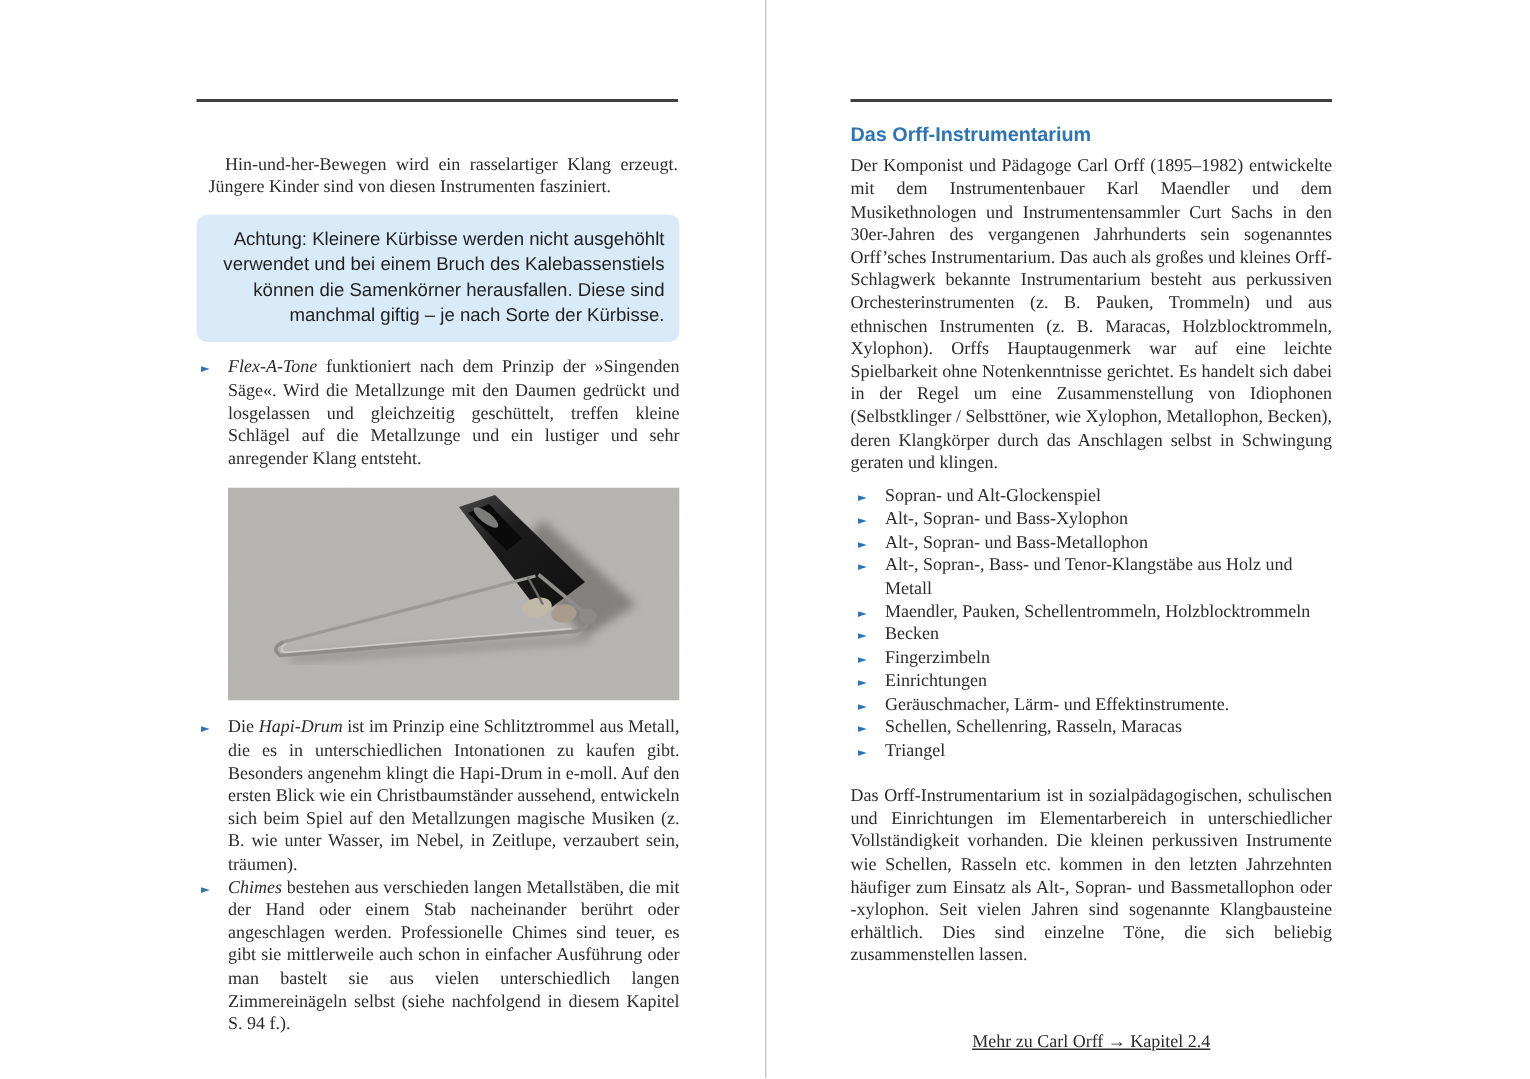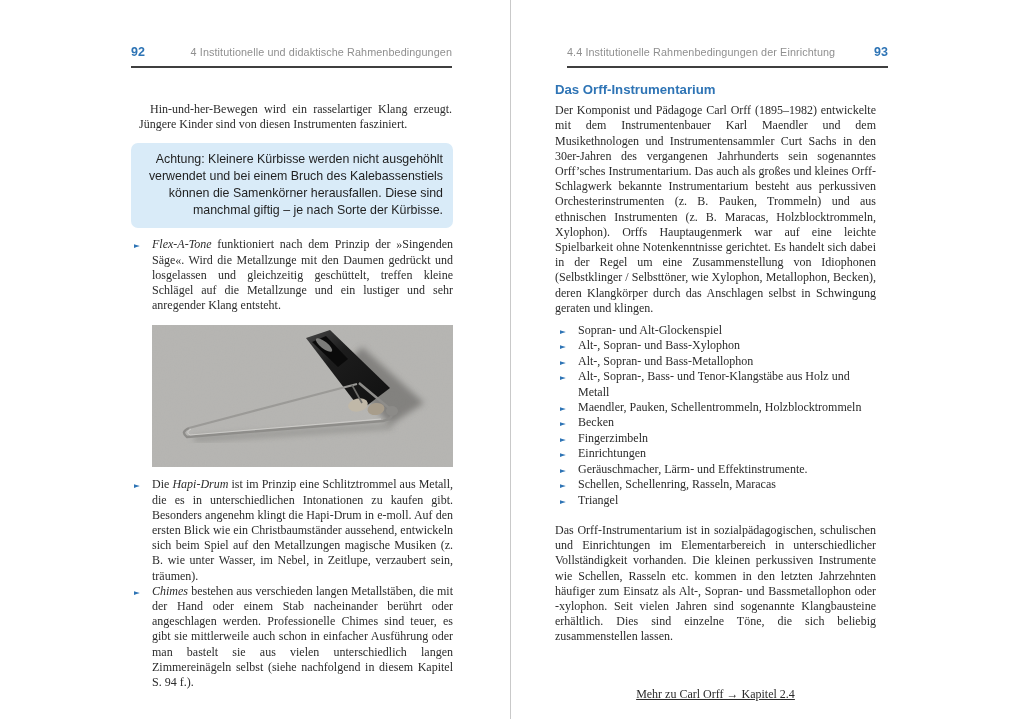--- a/index.html
+++ b/index.html
@@ -24,21 +24,21 @@
   #right-page .running-row{left:56px;}
   .page-num{font-size:12.5px;font-weight:bold;color:var(--accent);}
   .run-head{font-size:10.8px;color:var(--runhead);letter-spacing:.1px;}
   .head-rule{position:absolute;top:66px;width:321px;height:1.5px;background:var(--rule);}
   #left-page .head-rule{left:131px;}
   #right-page .head-rule{left:56px;}
 
   .body-col{position:absolute;width:322px;font-size:12px;line-height:15.2px;
        text-align:justify;}
   #left-page .body-col{left:131px;top:102px;}
-  #right-page .body-col{left:44px;top:82px;width:321px;}
+  #right-page .body-col{left:56px;top:82px;width:321px;}
 
   p{margin:0;}
   .intro-par{margin-left:8px;width:313px;text-indent:11px;}
 
   .note-box{margin-top:11px;background:var(--boxbg);border-radius:7px;
        padding:8px 10px 9px 10px;font-family:"Liberation Sans", sans-serif;
        font-size:12.4px;line-height:17px;color:#1f1f1f;text-align:right;}
 
   ul.blist{list-style:none;margin:9px 0 0 0;padding:0;}
   ul.blist li{position:relative;padding-left:21px;margin:0;}
@@ -57,24 +57,20 @@
   #right-page ul.blist .marker{left:5px;}
   .par-2{margin-top:15px;}
   .footer-line{margin-top:42px;text-align:center;text-decoration:underline;}
 </style>
 </head>
 <body>
 
 <div id="spread">
 
   <div class="page" id="left-page">
-    <div class="running-row">
-      <span class="page-num">92</span>
-      <span class="run-head">4 Institutionelle und didaktische Rahmenbedingungen</span>
-    </div>
     <div class="head-rule"></div>
 
     <div class="body-col">
       <p class="intro-par">Hin-und-her-Bewegen wird ein rasselartiger Klang erzeugt. Jüngere Kinder sind von diesen Instrumenten fasziniert.</p>
 
       <div class="note-box">Achtung: Kleinere Kürbisse werden nicht ausgehöhlt verwendet und bei einem Bruch des Kalebassenstiels können die Samenkörner herausfallen. Diese sind manchmal giftig – je nach Sorte der Kürbisse.</div>
 
       <ul class="blist">
         <li>
           <span class="marker">►</span><span></span><span class="lead-i">Flex-A-Tone</span><span> funktioniert nach dem Prinzip der »Singenden Säge«. Wird die Metallzunge mit den Daumen gedrückt und losgelassen und gleichzeitig geschüttelt, treffen kleine Schlägel auf die Metallzunge und ein lustiger und sehr anregender Klang entsteht.</span>
@@ -126,24 +122,20 @@
         <li>
           <span class="marker">►</span><span></span><span class="lead-i">Chimes</span><span> bestehen aus verschieden langen Metallstäben, die mit der Hand oder einem Stab nacheinander berührt oder angeschlagen werden. Professionelle Chimes sind teuer, es gibt sie mittlerweile auch schon in einfacher Ausführung oder man bastelt sie aus vielen unterschiedlich langen Zimmereinägeln selbst (siehe nachfolgend in diesem Kapitel S. 94 f.).</span>
         </li>
       </ul>
     </div>
   </div>
 
   <div id="gutter"></div>
 
   <div class="page" id="right-page">
-    <div class="running-row">
-      <span class="run-head">4.4 Institutionelle Rahmenbedingungen der Einrichtung</span>
-      <span class="page-num">93</span>
-    </div>
     <div class="head-rule"></div>
 
     <div class="body-col">
       <h2 class="rp-heading">Das Orff-Instrumentarium</h2>
 
       <p>Der Komponist und Pädagoge Carl Orff (1895–1982) entwickelte mit dem Instrumentenbauer Karl Maendler und dem Musikethnologen und Instrumentensammler Curt Sachs in den 30er-Jahren des vergangenen Jahrhunderts sein sogenanntes Orff’sches Instrumentarium. Das auch als großes und kleines Orff-Schlagwerk bekannte Instrumentarium besteht aus perkussiven Orchesterinstrumenten (z. B. Pauken, Trommeln) und aus ethnischen Instrumenten (z. B. Maracas, Holzblocktrommeln, Xylophon). Orffs Hauptaugenmerk war auf eine leichte Spielbarkeit ohne Notenkenntnisse gerichtet. Es handelt sich dabei in der Regel um eine Zusammenstellung von Idiophonen (Selbstklinger / Selbsttöner, wie Xylophon, Metallophon, Becken), deren Klangkörper durch das Anschlagen selbst in Schwingung geraten und klingen.</p>
 
 
       <ul class="blist">
         <li><span class="marker">►</span><span>Sopran- und Alt-Glockenspiel</span></li>

